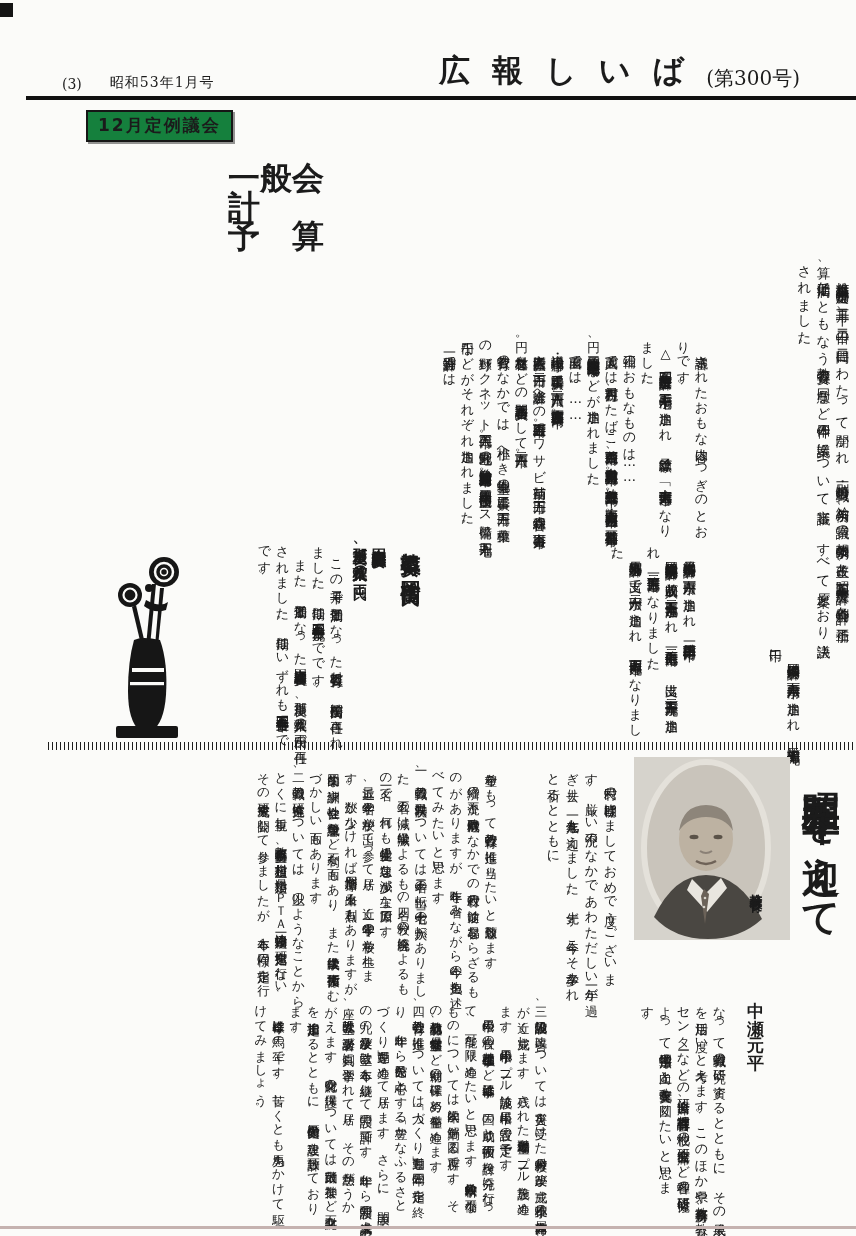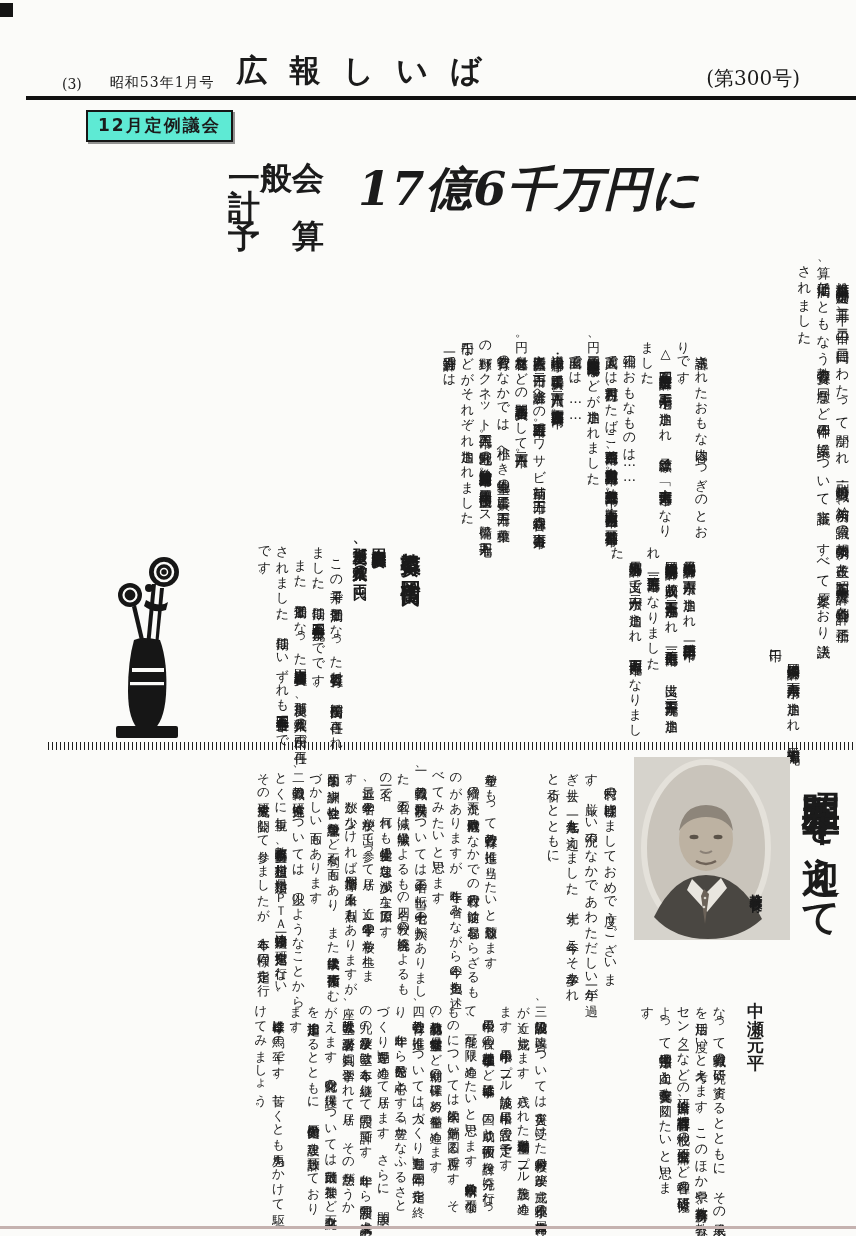--- a/index.html
+++ b/index.html
@@ -3,25 +3,25 @@
 <meta charset="utf-8">
 <style>
   html,body{margin:0;padding:0;background:#e8e8e8;}
   #page{position:relative;width:856px;height:1236px;background:#fbfbf9;overflow:hidden;
         font-family:"DejaVu Serif","Liberation Serif",serif;color:#1b1b1b;}
   
   #regmark{position:absolute;left:0;top:3px;width:13px;height:14px;background:#151515;}
   #header{position:absolute;left:62px;right:56px;top:50px;height:42px;display:flex;align-items:flex-end;}
   .pageno{font-size:14px;}
   .issue{font-size:14px;margin-left:28px;letter-spacing:1px;}
-  .masthead{flex:1;text-align:left;font-size:31px;font-weight:bold;letter-spacing:22px;text-indent:22px;}
+  .masthead{flex:1;text-align:right;font-size:31px;font-weight:bold;letter-spacing:22px;text-indent:22px;}
   .edition{font-size:20px;}
   #headrule{position:absolute;left:26px;right:0;top:96px;height:4px;background:#111;}
   
-  #badge{position:absolute;left:86px;top:110px;background:#5eead4;border:2px solid #161616;
+  #badge{position:absolute;left:86px;top:110px;background:#15803d;border:2px solid #161616;
          box-shadow:2px 2px 0 rgba(20,20,20,.45);padding:2px 10px 3px;
          font-size:17px;font-weight:bold;letter-spacing:2px;
          font-family:"DejaVu Sans","Liberation Sans",sans-serif;}
   #headline{position:absolute;left:228px;top:158px;display:flex;align-items:flex-start;}
   #headline .label{width:100px;font-size:32px;font-weight:bold;line-height:29px;margin-top:6px;}
   #headline .label .l2{display:flex;justify-content:space-between;}
   #headline .main{font-size:47px;font-weight:bold;font-style:italic;letter-spacing:1px;margin-left:30px;}
   #subhead{position:absolute;left:160px;top:246px;width:540px;text-align:center;
            font-size:20px;font-weight:bold;letter-spacing:1px;}
   
@@ -66,21 +66,20 @@
   </div>
   <div id="headrule"></div>
 
   <div id="badge">12月定例議会</div>
 
   <div id="headline">
     <div class="label">
       <div>一般会計</div>
       <div class="l2">予　算</div>
     </div>
-    <div class="main">17億6千万円に</div>
   </div>
 
 
   <div id="lead" class="vtext">
       <p>　椎葉村議会十二月定例会は十二月二十一、二十二日の二日間にわたって開かれ、特別・一般職員の給与条例、議員の報酬条例の各改正、昭和五十二年度一般会計、各特別会計の補正予算、任期満了にともなう教育委員の同意など十四件の議案について審議し、すべて原案どおり議決されました。</p>
     </div>
 
   <div id="c-upper" class="vtext">
       <p>　審議されたおもな内容はつぎのとおりです。</p>
       <p>　△昭和五十二年度椎葉村一般会計は七千五十万七千円が追加され、予算総額は、「十七億六千五百二十万円」となりました。</p>

